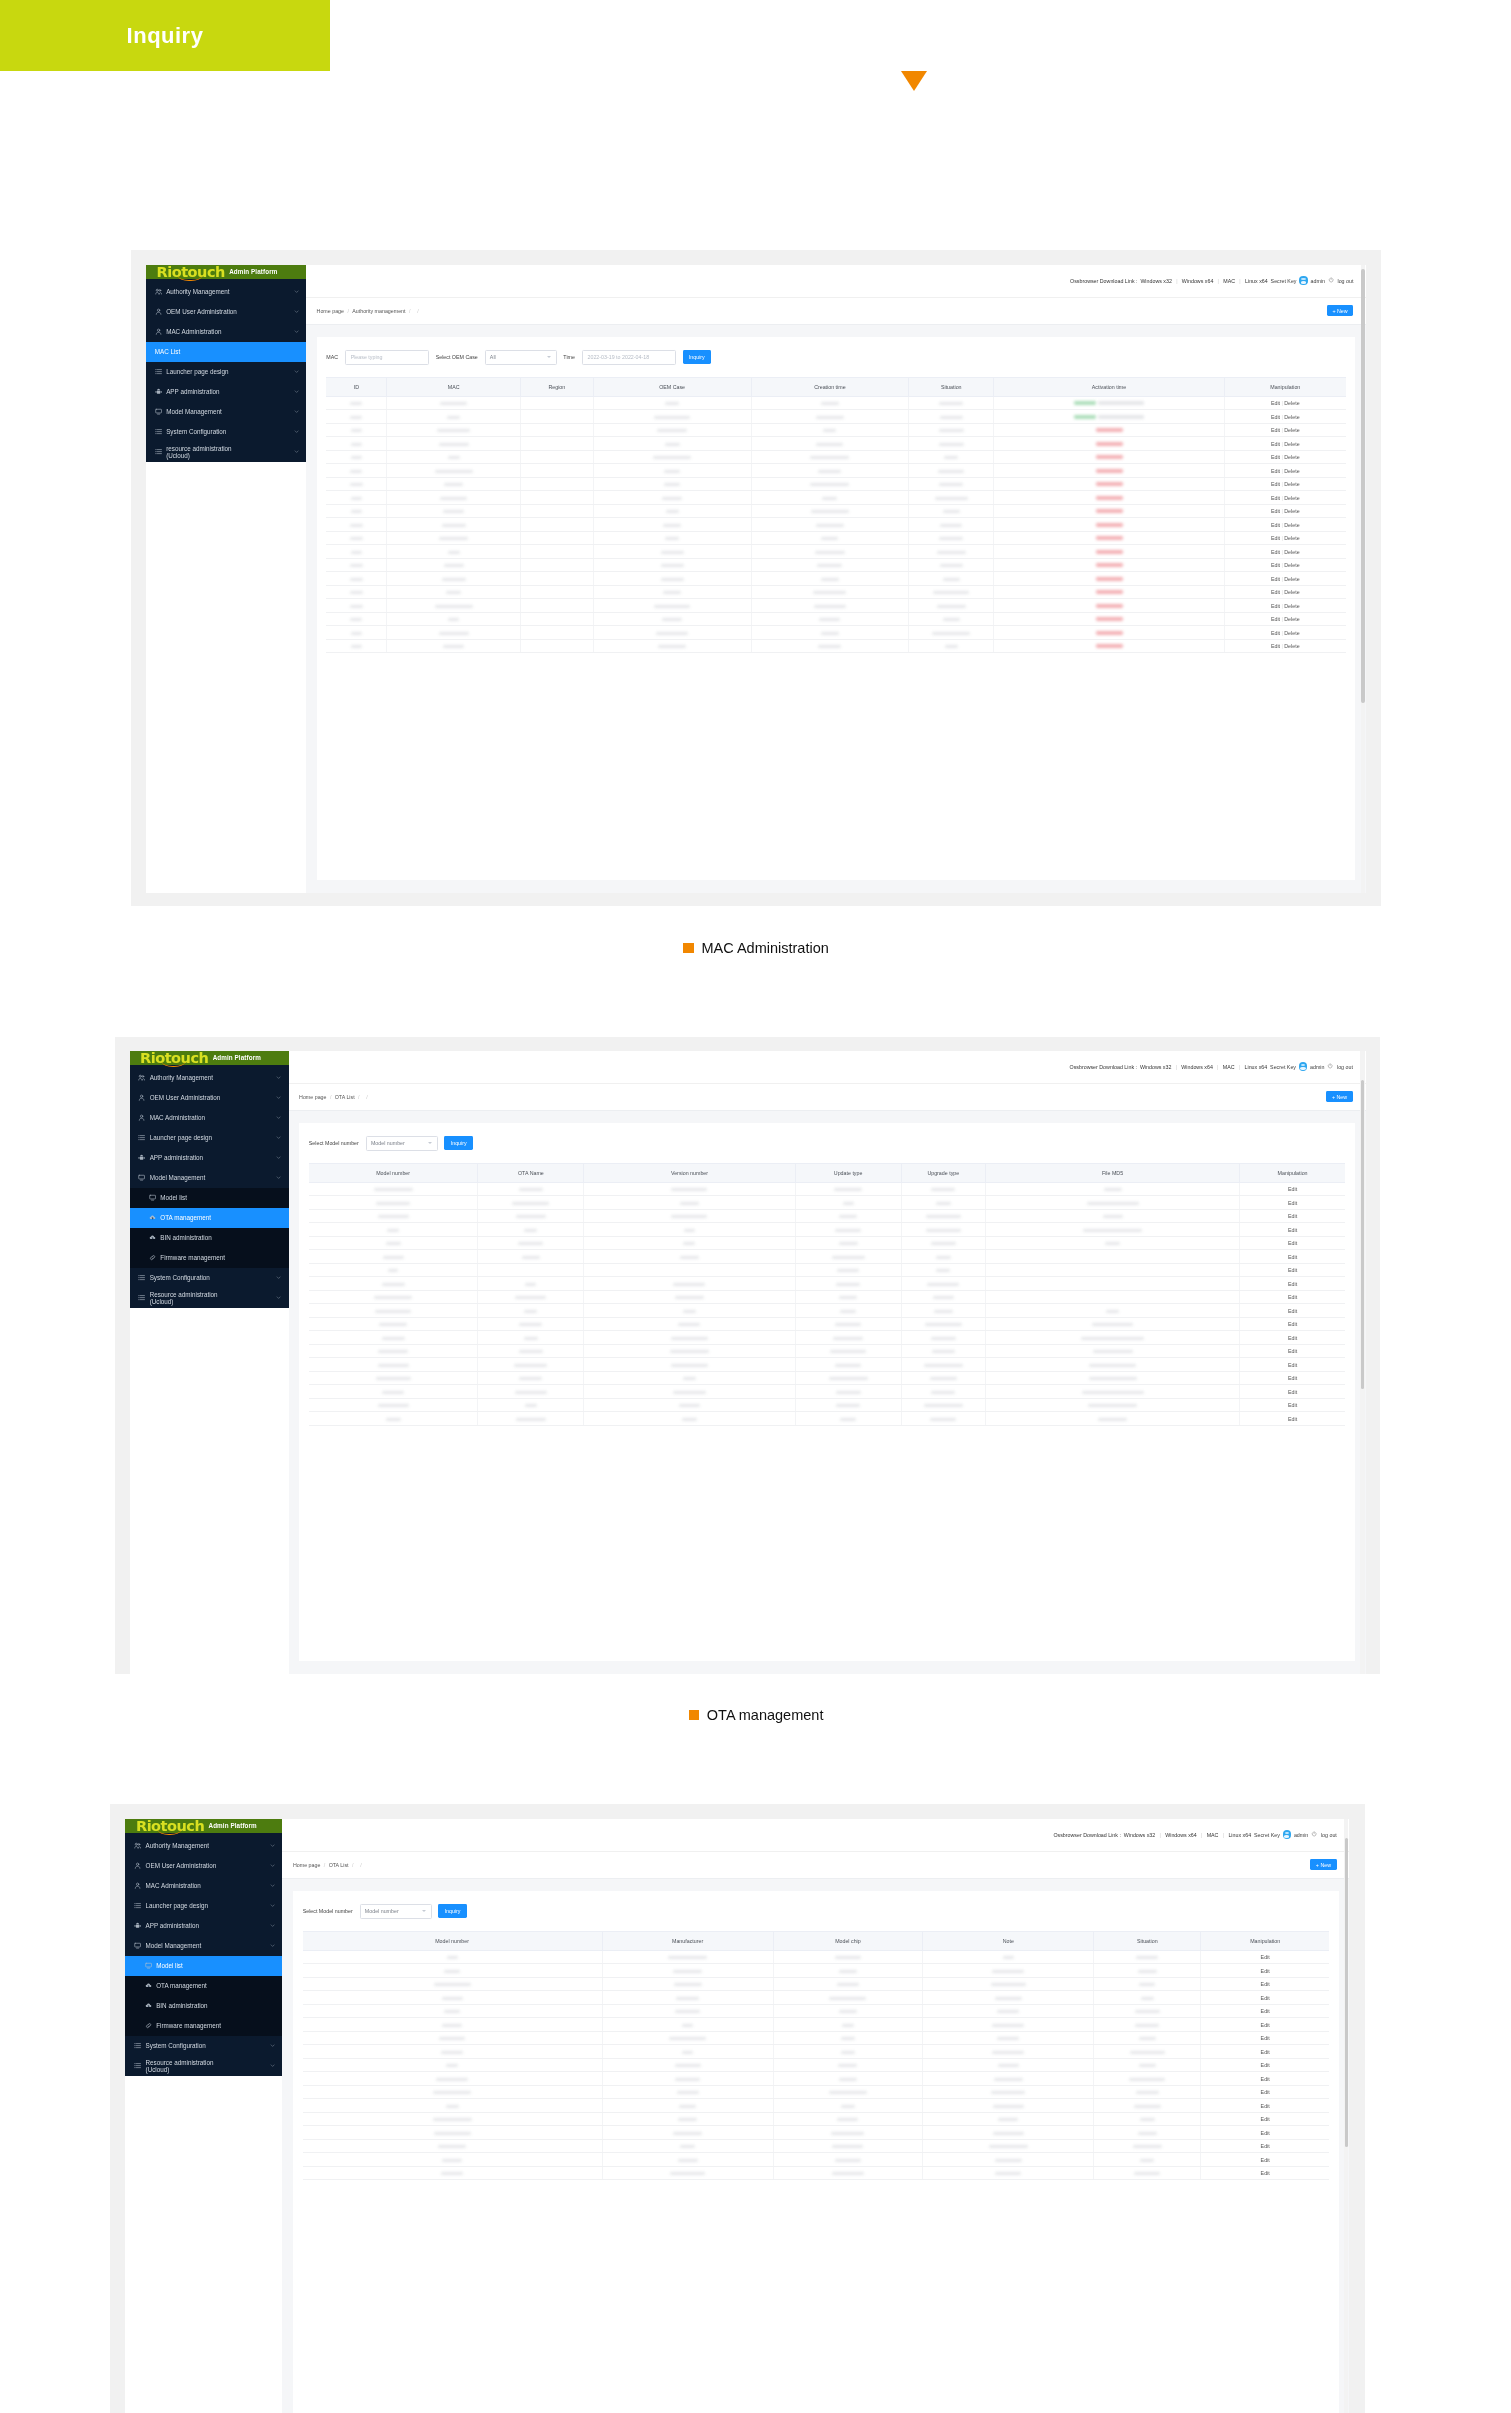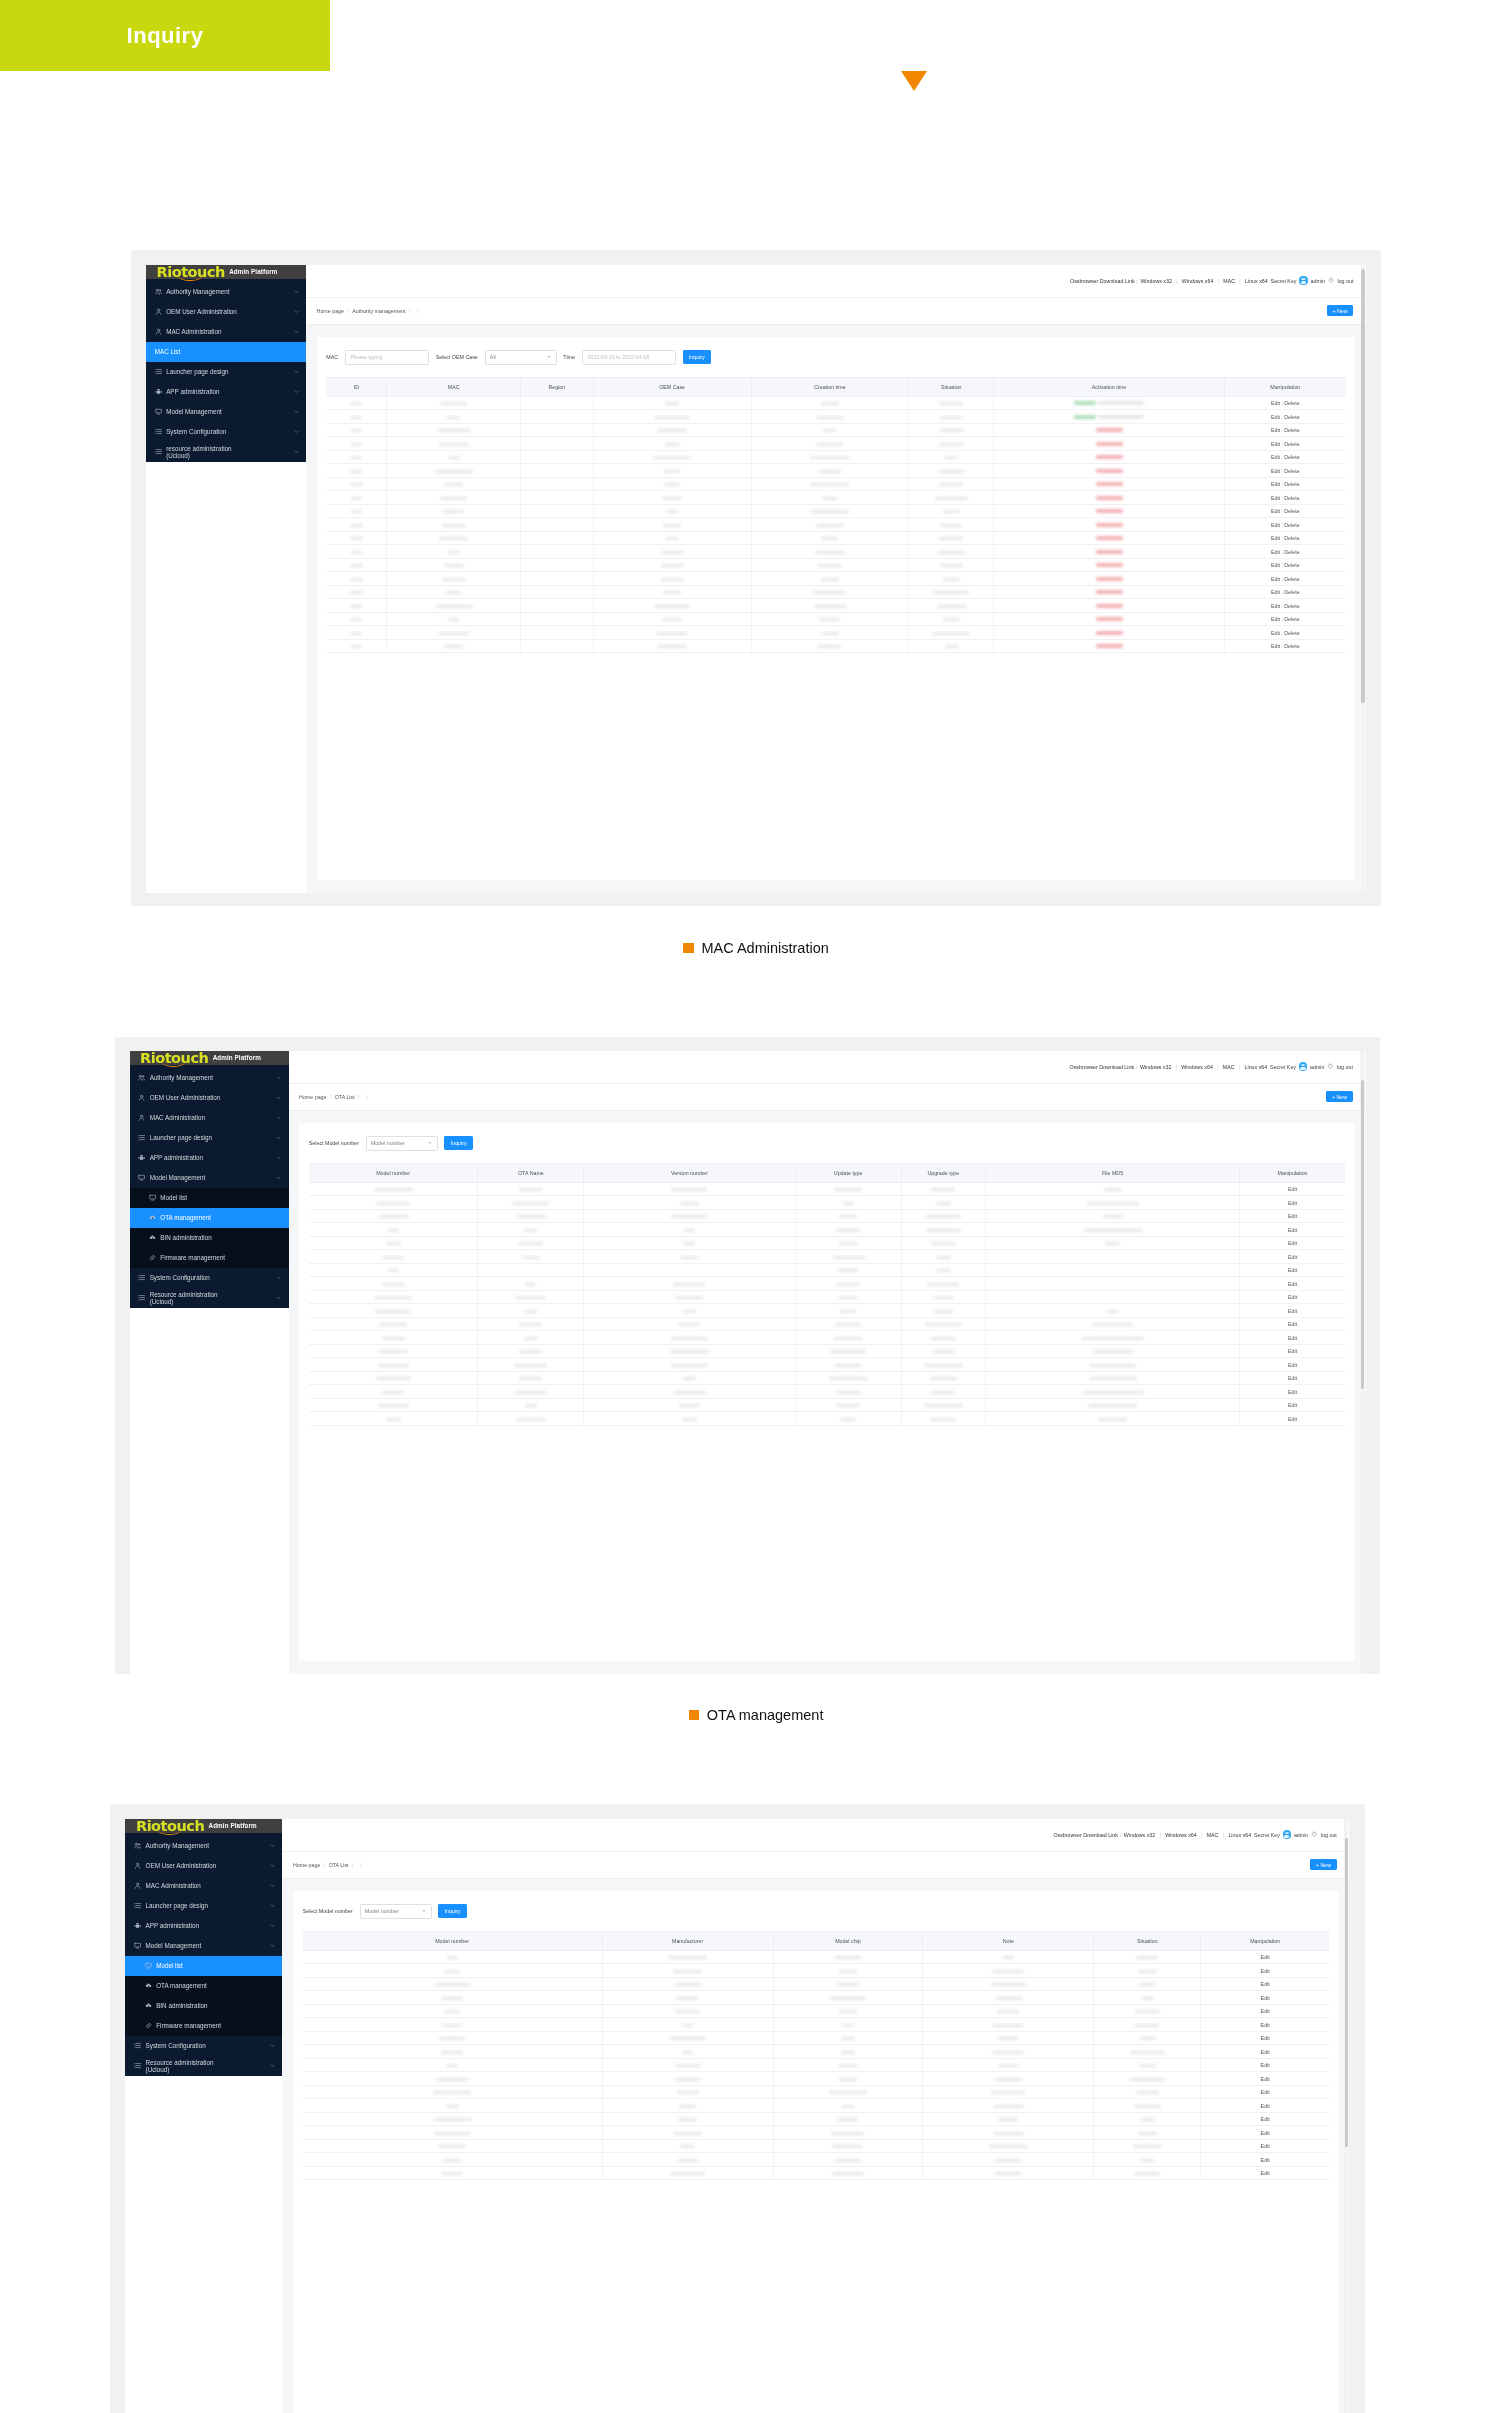--- a/index.html
+++ b/index.html
@@ -21,21 +21,21 @@
       border-top:20px solid #f18700; }
 
   
   .section { position:absolute; left:0; width:1512px; }
 
   .shot-shell { position:relative; background:#f1f1f1; }
   .shot-inner { position:absolute; background:#ffffff; overflow:hidden; display:flex; }
 
   
   .sidebar { background:#0b1a2e; flex:0 0 auto; position:relative; }
-  .brand { background:#404040; display:flex; align-items:center; padding-left:10.6px; gap:4.3px; }
+  .brand { background:#4d7c0f; display:flex; align-items:center; padding-left:10.6px; gap:4.3px; }
   .brand-logo { font-size:14.5px; font-weight:bold; color:#d9e021; letter-spacing:-0.5px; position:relative; line-height:1; font-family:"DejaVu Sans", sans-serif; }
   .brand-logo::after{ content:""; position:absolute; left:32%; bottom:-2.4px; width:34%; height:4.3px;
       border-bottom:1.9px solid #f18700; border-radius:0 0 50% 50%/0 0 100% 100%; }
   .brand-sub { font-size:6.3px; color:#ffffff; font-weight:bold; letter-spacing:0.1px; }
 
   .nav { padding-top:2.9px; }
   .nav-item { display:flex; align-items:center; height:20px; padding:0 6.8px 0 8.7px; color:#d4dbe3; font-size:6.3px; gap:4.3px; cursor:pointer; }
   .nav-item.sub { background:#060f1c; padding-left:19.3px; font-size:6.3px; }
   .nav-item.active { background:#1890ff; color:#fff; }
   .nav-item.active.center { justify-content:center; padding-left:8.7px; }

